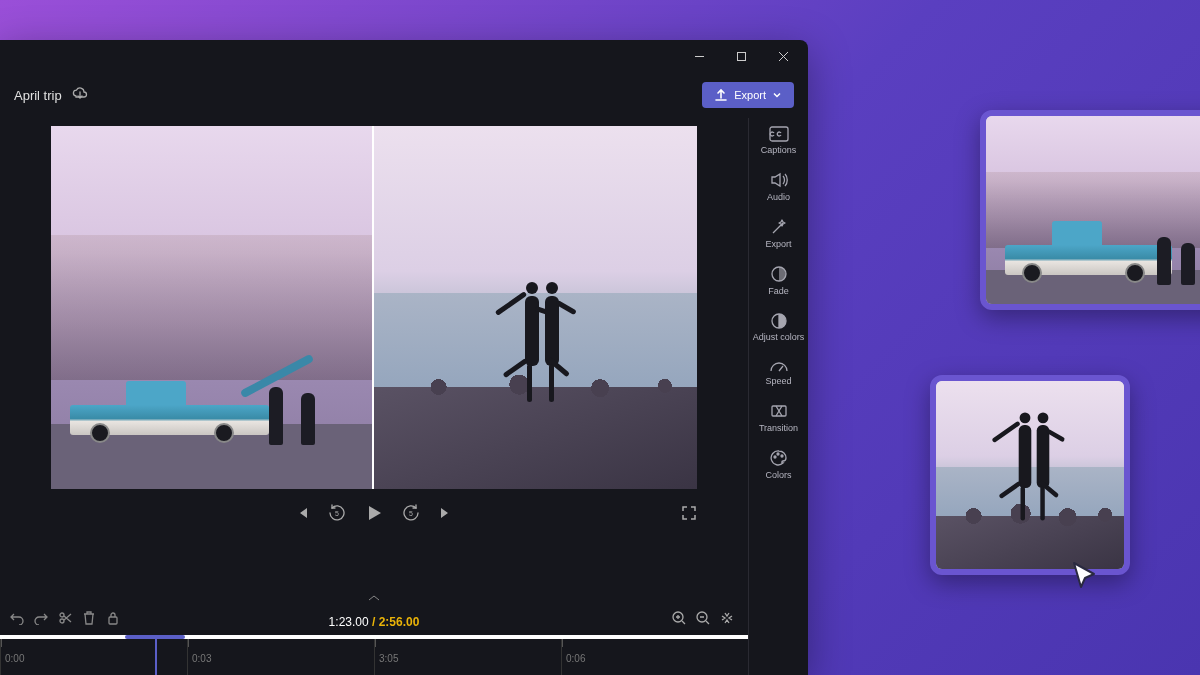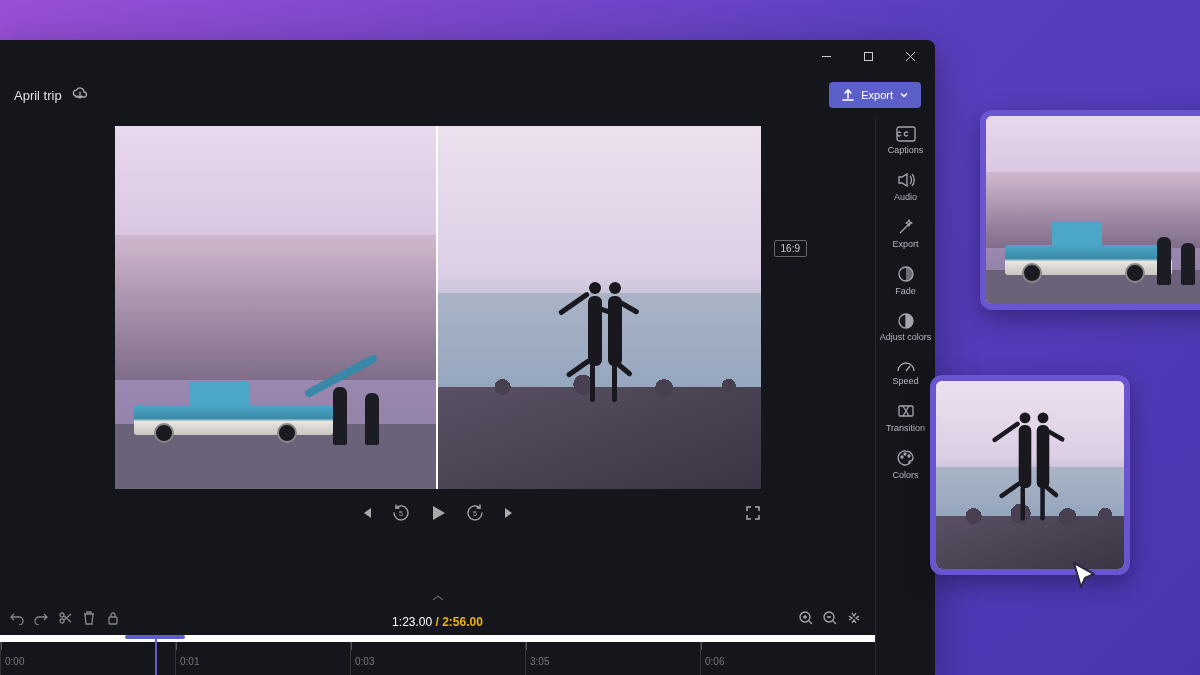--- a/index.html
+++ b/index.html
@@ -8,21 +8,21 @@
   height: 675px;
   overflow: hidden;
   font-family: 'Segoe UI', -apple-system, sans-serif;
   background: linear-gradient(135deg, #9a4fd8 0%, #5a3fc0 50%, #4a35b0 100%);
   position: relative;
 }
 .app-window {
   position: absolute;
   top: 40px;
   left: 0;
-  width: 935px;
+  width: 808px;
   height: 635px;
   background: #15161c;
   border-radius: 0 8px 0 0;
   overflow: hidden;
   box-shadow: 0 10px 40px rgba(0,0,0,0.35);
 }
 .titlebar {
   height: 32px;
   display: flex;
   justify-content: flex-end;
@@ -271,21 +271,21 @@
   gap: 10px;
   color: #aaa;
 }
 .zoom-ctrl > * { cursor: pointer; }
 
 .ruler {
   position: absolute;
   bottom: 0;
   left: 0; right: 0;
   height: 40px;
-  border-top: 7px solid #ffffff;
+  border-top: 4px solid #ffffff;
   display: flex;
   color: #777;
   font-size: 10px;
 }
 .ruler .tick {
   flex: 1;
   border-left: 1px solid #333;
   padding-top: 14px;
   padding-left: 4px;
   position:relative;
@@ -513,21 +513,20 @@
               <circle cx="6" cy="6" r="5"></circle>
               <path d="M10 10l3 3M4 6h4"></path>
             </svg></span>
         <span><svg width="14" height="14" viewBox="0 0 14 14" fill="none" stroke="currentColor" stroke-width="1.3">
               <path d="M2 5l3 2-3 2M12 5l-3 2 3 2M5 2l2 3 2-3M5 12l2-3 2 3"></path>
             </svg></span>
       </div>
 
       <div class="ruler">
         <div class="tick"><span>0:00</span></div>
-        <div class="tick"><span>0:01</span></div>
         <div class="tick"><span>0:03</span></div>
         <div class="tick"><span>3:05</span></div>
         <div class="tick"><span>0:06</span></div>
         <div class="playhead"></div>
       </div>
 
     </div>
 
     <div class="tool-rail">
       <div class="tool">

